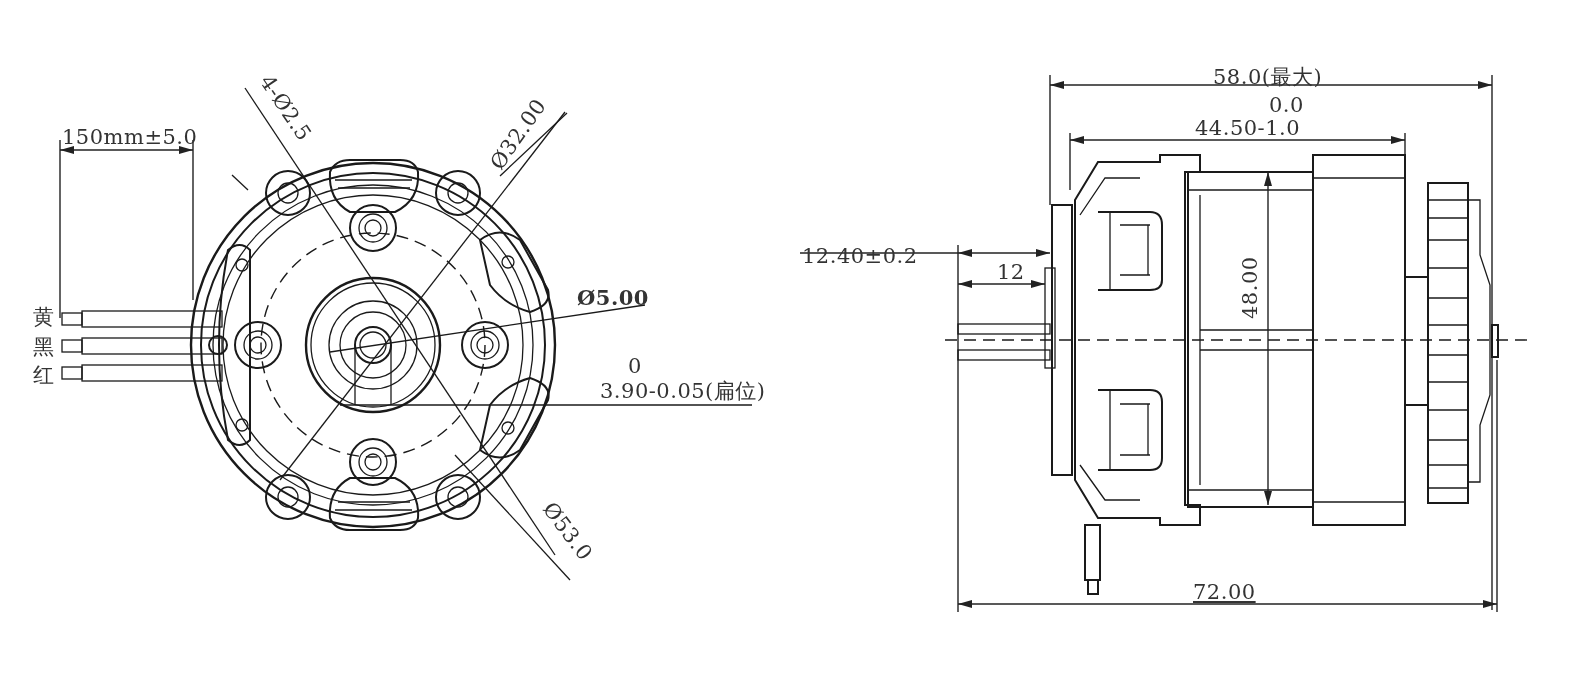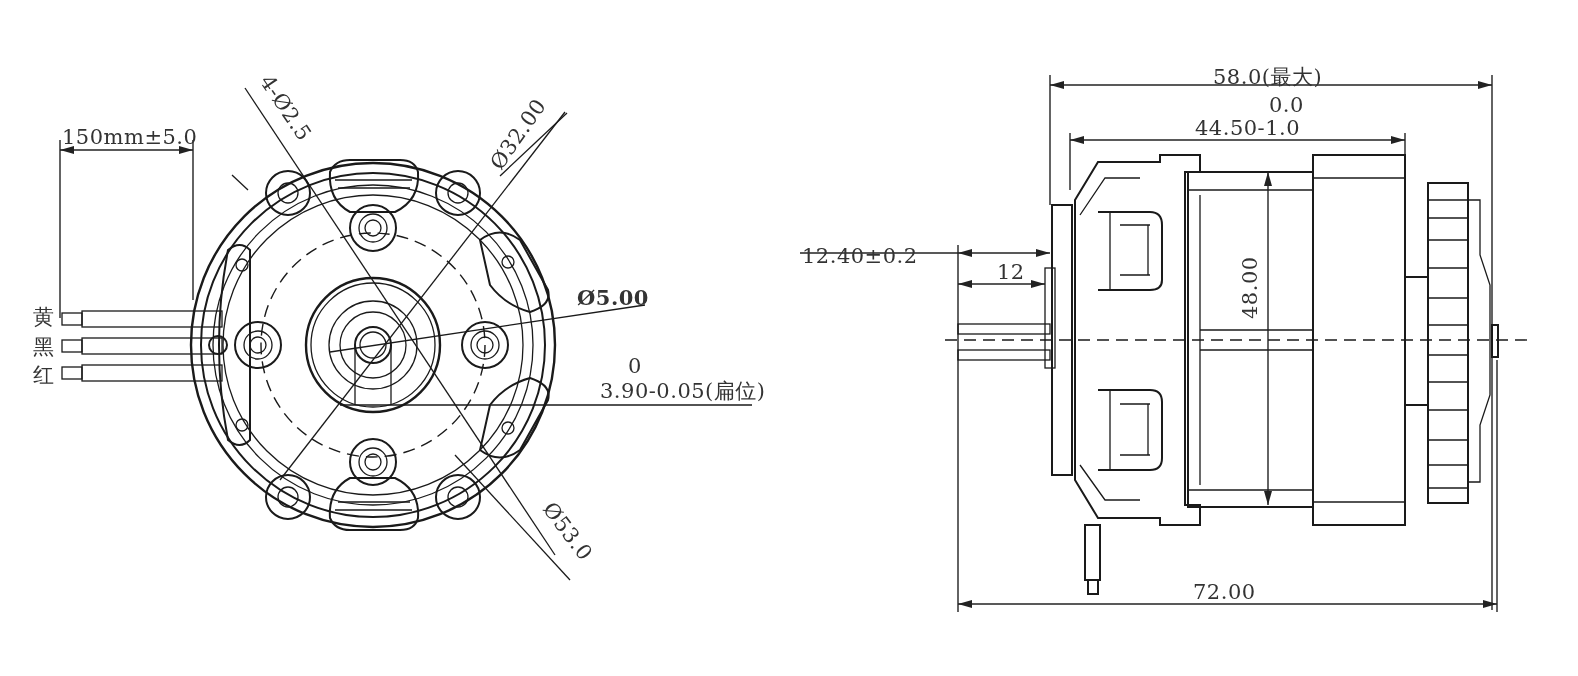--- a/index.html
+++ b/index.html
@@ -191,13 +191,13 @@
 <div class="lbl" style="left:33px; top:303px;">黄</div>
 <div class="lbl" style="left:33px; top:333px;">黑</div>
 <div class="lbl" style="left:33px; top:361px;">红</div>
 
 <div class="lbl" style="left:1213px; top:63px;">58.0(最大)</div>
 <div class="lbl" style="left:1269px; top:93px;">0.0</div>
 <div class="lbl" style="left:1195px; top:116px;">44.50-1.0</div>
 <div class="lbl" style="left:802px; top:244px;">12.40±0.2</div>
 <div class="lbl" style="left:950px; top:260px;margin-left:47px;">12</div>
 <div class="lbl rot" style="left:1262px; top:295px; transform: rotate(-90deg);">48.00</div>
-<div class="lbl" style="left:1193px; top:580px;">72.00</div>
+<div class="lbl" style="left:1193px; top:580px;text-decoration:underline;">72.00</div>
 
 </body></html>

